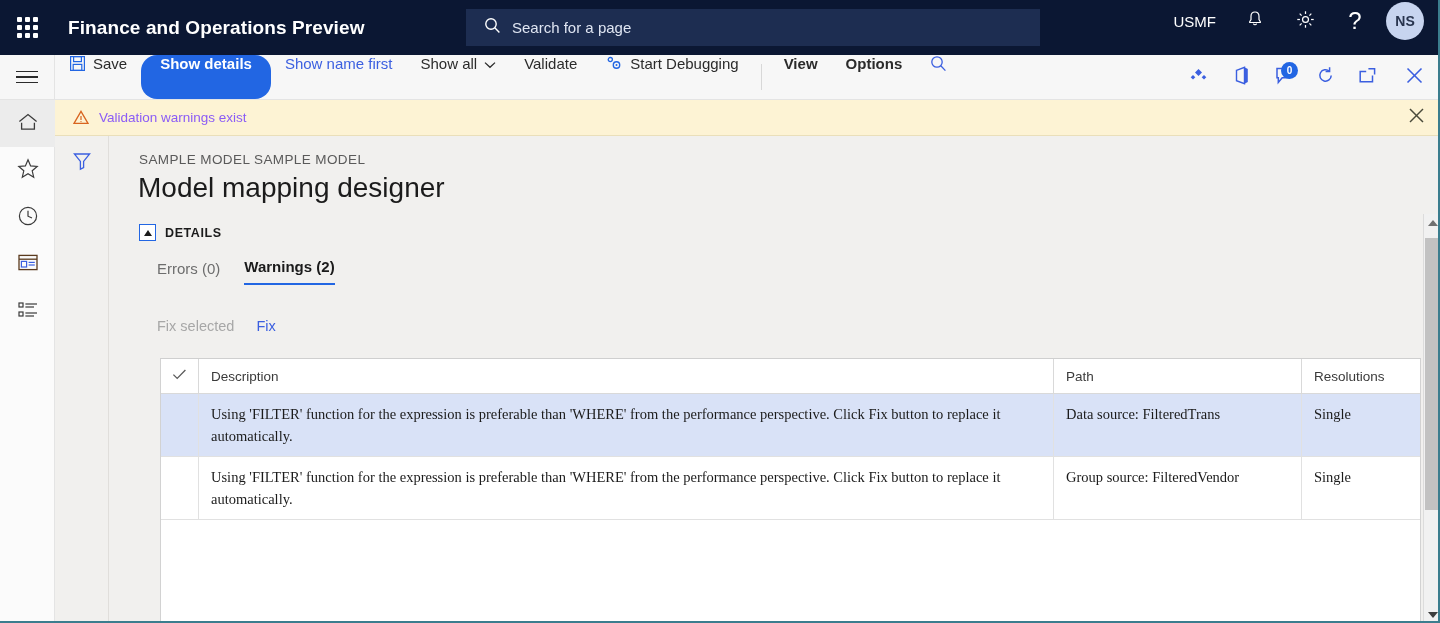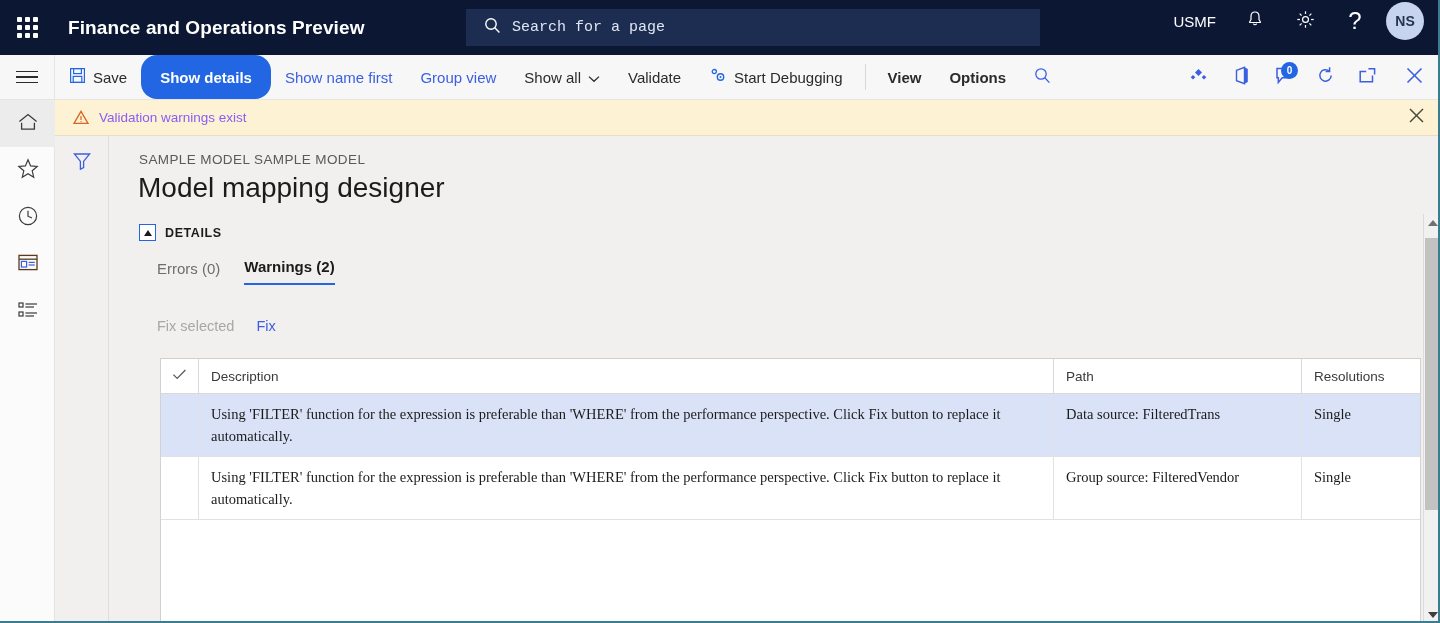--- a/index.html
+++ b/index.html
@@ -31,21 +31,21 @@
     color: #ffffff; font-size: 19px; font-weight: bold;
     margin-left: 14px; letter-spacing: .1px; white-space: nowrap;
   }
   .search-wrap {
     position: absolute; left: 466px; top: 9px; width: 574px; height: 37px;
     background: #1d2d51; display: flex; align-items: center; cursor: text;
   }
   .search-wrap .mag { margin-left: 18px; margin-right: 11px; }
   .search-wrap input {
     background: transparent; border: 0; outline: none;
-    color: #ffffff; font-size: 15px; font-family: Liberation Mono, monospace;
+    color: #ffffff; font-size: 15px; font-family: Liberation Sans, sans-serif;
     width: 480px; padding: 0;
   }
   .search-wrap input::placeholder { color: #dfe5f2; opacity: 1; }
   .topbar-right {
     position: absolute; right: 0; top: 0; height: 42px;
     display: flex; align-items: center; gap: 0;
   }
   .company {
     color: #ffffff; font-size: 15px; padding: 0 14px; cursor: pointer; white-space: nowrap;
   }
@@ -68,21 +68,21 @@
     border-bottom: 1px solid #e4e4e4;
     display: flex; align-items: stretch;
   }
   .hamburger {
     width: 55px; display: flex; align-items: center; justify-content: center;
     border-right: 1px solid #e4e4e4; cursor: pointer; background: #f7f7f7;
   }
   .ham-lines { width: 22px; }
   .ham-lines i { display: block; height: 1.6px; background: #2b2b2b; margin: 4px 0; }
   .cmd-item {
-    display: flex; align-items: center; gap: 7px;
+    display: flex; align-items: flex-start; gap: 7px;
     padding: 0 14px; font-size: 15px; color: #2b2b2b;
     cursor: pointer; white-space: nowrap;
   }
   .cmd-item.link { color: #3b5fe0; }
   .cmd-item.active { background: #2266e3; color: #ffffff; font-weight: bold; padding: 0 19px; border-radius: 16px; }
   .cmd-item.bold { font-weight: bold; }
   .cmd-sep { width: 1px; background: #d8d8d8; margin: 9px 8px; }
   .cmd-right {
     margin-left: auto; display: flex; align-items: center;
   }
@@ -287,21 +287,20 @@
         <rect x="1.6" y="1.6" width="13.8" height="13.8" fill="none" stroke="#2266e3" stroke-width="1.2"></rect>
         <rect x="4.6" y="1.6" width="7.8" height="5" fill="none" stroke="#2266e3" stroke-width="1.2"></rect>
         <rect x="4.2" y="9.4" width="8.6" height="6" fill="none" stroke="#2266e3" stroke-width="1.2"></rect>
       </svg>
     </span>
     <span>Save</span>
   </div>
 
   <div class="cmd-item active">Show details</div>
   <div class="cmd-item link">Show name first</div>
-  <div class="cmd-item link">Group view</div>
 
   <div class="cmd-item">
     <span>Show all</span>
     <span>
       <svg width="12" height="8" viewBox="0 0 12 8">
           <polyline points="1,1.6 6,6.3 11,1.6" fill="none" stroke="#2b2b2b" stroke-width="1.3"></polyline>
         </svg>
     </span>
   </div>
 

